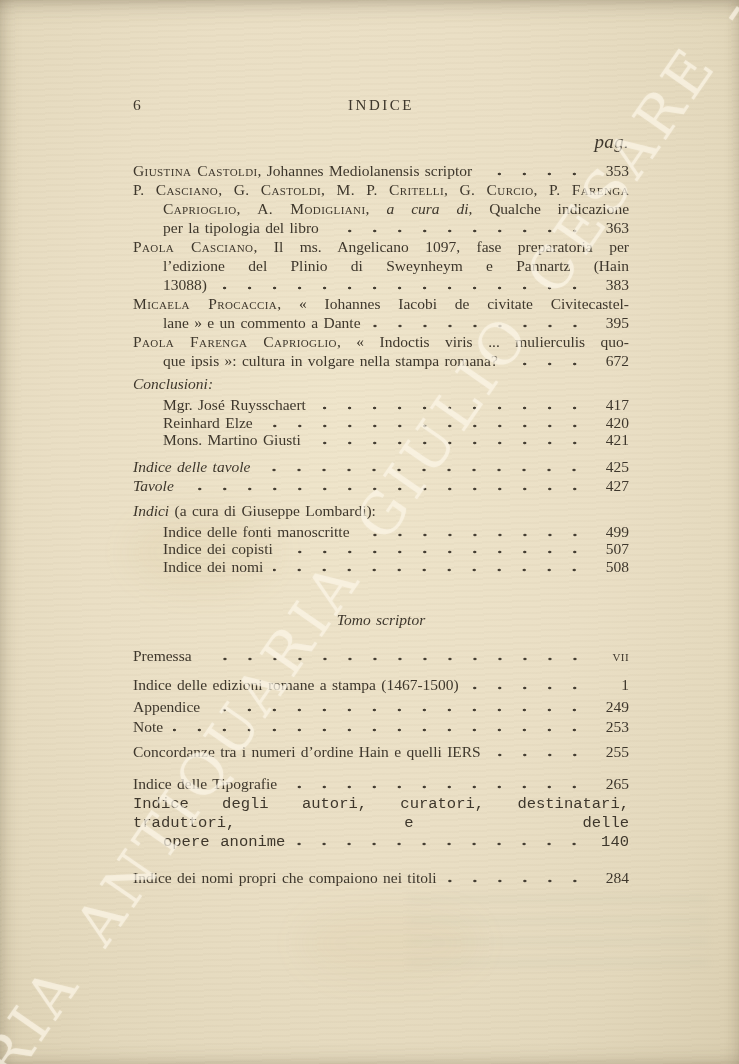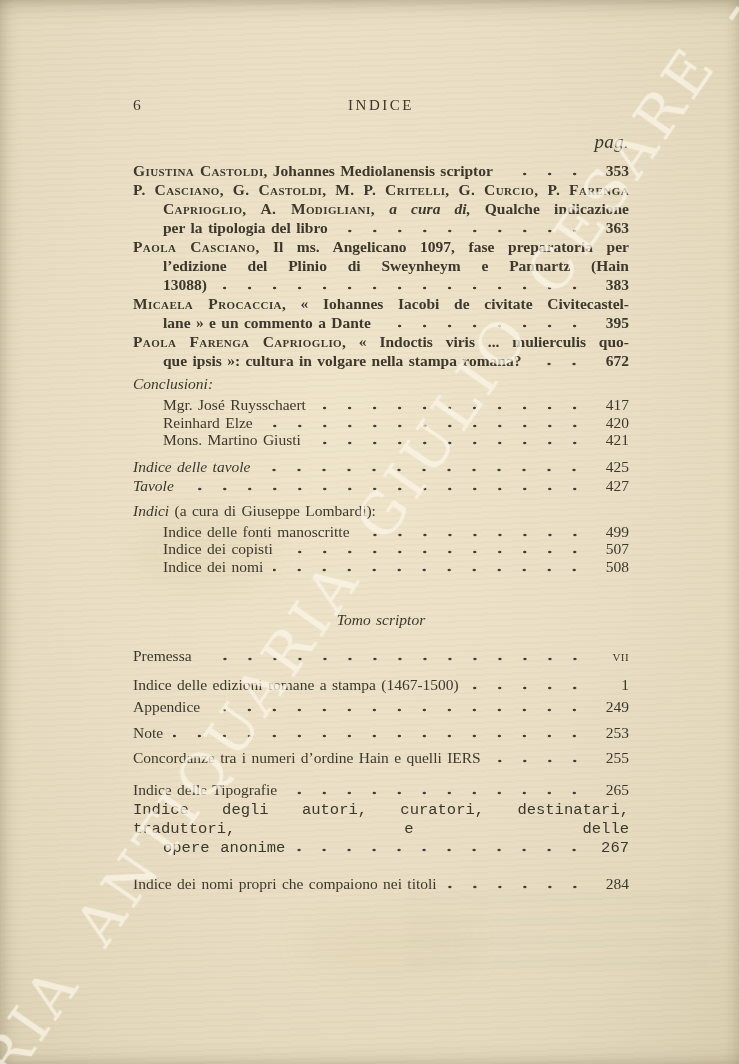--- a/index.html
+++ b/index.html
@@ -53,40 +53,40 @@
   .lrow .txt{white-space:nowrap;}
   .leader{
     flex:1 1 20px;height:4px;margin:0 6px 0 10px;align-self:baseline;
     background-image:radial-gradient(circle, #453e33 1.25px, rgba(0,0,0,0) 1.6px);
     background-size:25px 4px;background-repeat:repeat-x;background-position:right 2px bottom 0;
   }
   .pagenum{min-width:34px;text-align:right;}
   .pagenum.sc{font-variant:small-caps;}
   .entry.indented{padding-left:30px;}
 
-  .sec-tomo-primo{margin-top:9px;font-weight:bold;}
+  .sec-tomo-primo{margin-top:9px;}
   .sec-tomo-primo .line{line-height:19px;}
   .sec-conclusioni{margin-top:4px;}
   .sec-conclusioni .entry{line-height:17.5px;}
   .sec-conclusioni .entry .line{line-height:inherit;}
   .sec-conclusioni .entry:first-child{line-height:20px;margin-bottom:2px;}
   .sec-tavole{margin-top:8px;}
   .sec-tavole .entry .line{line-height:19.5px;justify-content:flex-end;}
   .sec-indici{margin-top:5px;}
   .sec-indici .entry{line-height:17.5px;}
   .sec-indici .entry .line{line-height:inherit;}
   .sec-indici .entry:first-child{line-height:20px;margin-bottom:2px;}
   .heading{text-align:center;line-height:21px;}
   .sec-tomo-secondo .heading{margin-top:34px;}
   .sec-tomo-secondo .entries{margin-top:16px;}
   .sec-tomo-secondo .entry{margin-top:5px;}
   .sec-tomo-secondo .entry .line{line-height:20px;}
   .sec-tomo-secondo .entry:nth-child(2){margin-top:9px;}
   .sec-tomo-secondo .entry:nth-child(3){margin-top:2px;}
-  .sec-tomo-secondo .entry:nth-child(4){margin-top:6px;}
+  .sec-tomo-secondo .entry:nth-child(4){margin-top:0;}
   .sec-tomo-secondo .entry:nth-child(6){margin-top:12px;}
   .sec-tomo-secondo .entry:nth-child(7){margin-top:1px;font-family:Liberation Mono, monospace;}
   .sec-tomo-secondo .entry:nth-child(7) .line{line-height:19px;}
   .sec-tomo-secondo .entry:nth-child(8){margin-top:16px;}
 </style>
 </head>
 <body>
 
 <div class="page">
   <div class="texture"></div>
@@ -263,21 +263,21 @@
                 <span class="txt"><span>Indice delle Tipografie</span></span>
                 <span class="leader"></span>
                 <span class="pagenum">265</span>
               </div>
             </div>
             <div class="entry">
               <div class="line fill"><span>Indice degli autori, curatori, destinatari, traduttori, e delle</span></div>
               <div class="line lrow wrap">
                 <span class="txt"><span>opere anonime</span></span>
                 <span class="leader"></span>
-                <span class="pagenum">267</span>
+                <span class="pagenum">140</span>
               </div>
             </div>
             <div class="entry">
               <div class="line lrow">
                 <span class="txt"><span>Indice dei nomi propri che compaiono nei titoli</span></span>
                 <span class="leader"></span>
                 <span class="pagenum">284</span>
               </div>
             </div>
           </div>

